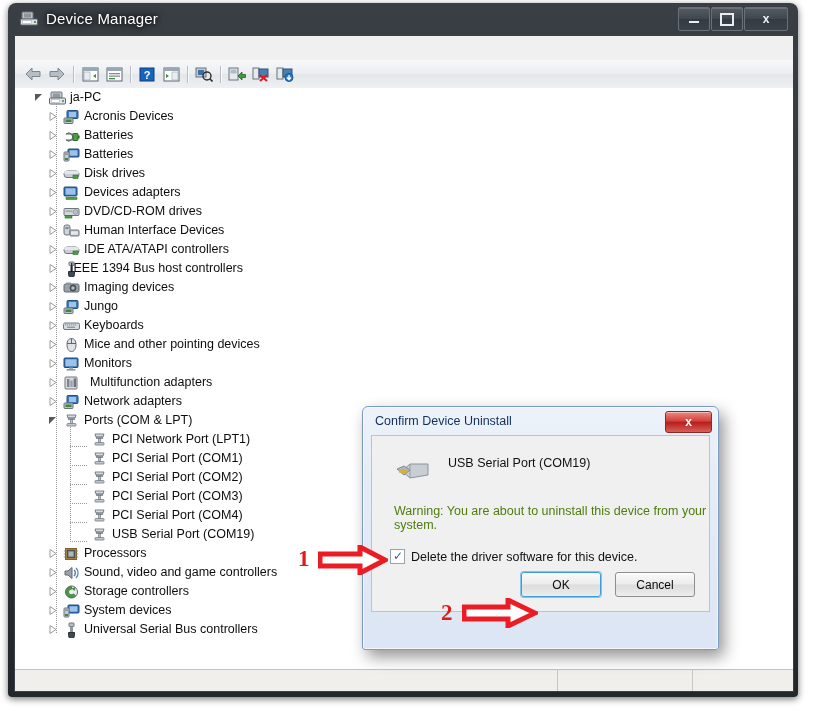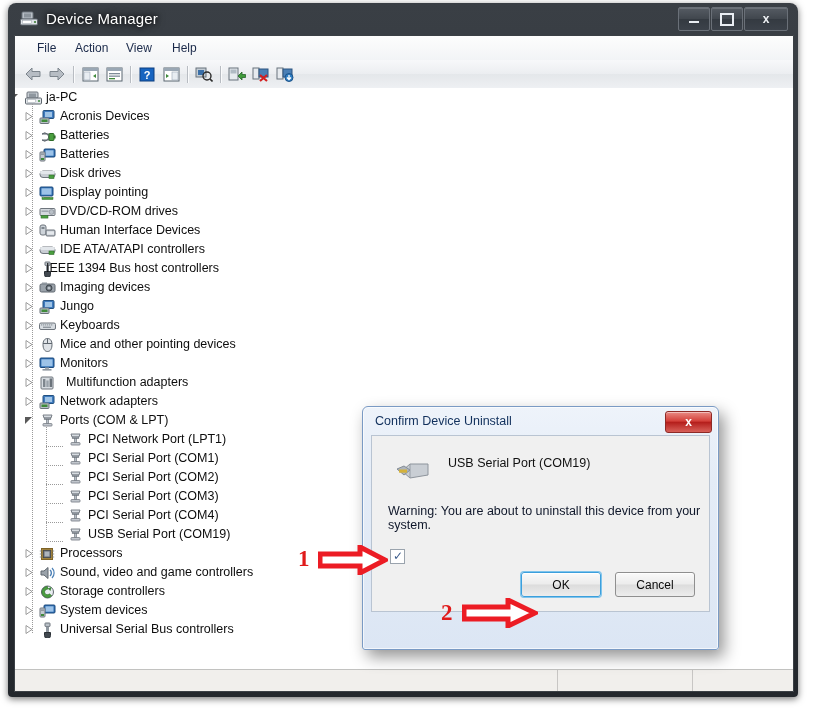--- a/index.html
+++ b/index.html
@@ -108,21 +108,21 @@
     box-shadow:inset 0 1px 0 rgba(255,255,255,.45);
     display:flex;align-items:center;justify-content:center;
     color:#fff;font-size:12px;font-weight:bold;
   }
   .dlg-body{
     position:absolute;left:8px;top:28px;right:8px;height:175px;
     background:#f0f0f0;border:1px solid #b9c4d2;
   }
   .dev-icon{position:absolute;left:22px;top:22px;width:38px;height:26px;}
   .dev-name{position:absolute;left:76px;top:20px;font-size:12.5px;color:#111;}
-  .warn-text{position:absolute;left:16px;top:68px;font-size:12.5px;color:#0f172a;}
+  .warn-text{position:absolute;left:22px;top:68px;font-size:12.5px;color:#4d7c0f;}
   .cbrow{position:absolute;left:18px;top:113px;display:flex;align-items:center;}
   .cbox{
     width:13px;height:13px;background:#fff;border:1px solid #9aa3ad;
     box-shadow:inset 0 0 0 1px #fff;position:relative;margin-right:6px;
   }
   .cbox .chk{
     position:absolute;left:2px;top:-1px;color:#3b5b8c;font-size:12px;line-height:14px;font-weight:bold;
   }
   .cb-label{font-size:12.5px;color:#111;}
   .btnrow{position:absolute;right:14px;bottom:14px;display:flex;}
@@ -172,26 +172,20 @@
             <span class="max-gl"></span>
           </div>
         <div class="capbtn close">
             <span class="gl">x</span>
           </div>
       </div>
     </div>
 
     <div class="client">
 
-      <div class="menubar">
-        <div class="menu-item" style="left:16px">File</div>
-        <div class="menu-item" style="left:54px">Action</div>
-        <div class="menu-item" style="left:105px">View</div>
-        <div class="menu-item" style="left:151px">Help</div>
-      </div>
 
       <div class="toolbar">
         <div class="tb-wrap">
 
           <div class="tb-btn">
             <svg width="18" height="16" viewBox="0 0 18 16">
               <path d="M8 2 L2 8 L8 14 L8 10.5 L16 10.5 L16 5.5 L8 5.5 Z" fill="#b7bdc4" stroke="#7d858d" stroke-width="1"></path>
             </svg>
           </div>
           <div class="tb-btn">
@@ -270,21 +264,21 @@
               <rect x="7" y="3" width="9" height="8" fill="#4a7fb5" stroke="#2d5580"></rect>
               <circle cx="13" cy="11.5" r="4" fill="#2f7fc4" stroke="#1d5288"></circle>
               <path d="M13 9 v4 M11 11.5 l2 2 l2 -2" stroke="#ffffff" stroke-width="1.3" fill="none"></path>
             </svg>
           </div>
 
         </div>
       </div>
 
       <div class="treepane">
-        <div class="tree" id="tree" style="position: relative; height: 559px;">
+        <div class="tree" id="tree" style="position: relative; height: 559px; margin-left: 24px;">
             <div class="node" style="top:0px;position:absolute;left:0;">
               <span class="twisty expanded" style="left:-6px"><svg width="11" height="19" viewBox="0 0 11 19">
                   <path d="M2 6 L9 6 L2 13 Z" fill="#595959"></path>
                 </svg></span>
               <span class="ico" style="left:10px"><svg viewBox="0 0 17 16" width="17" height="16">
                   <rect x="2" y="2" width="11" height="6" rx="1" fill="#c6ccd2" stroke="#6e757d"></rect>
                   <rect x="4" y="3.5" width="7" height="3.5" fill="#8f979f"></rect>
                   <rect x="0.5" y="8" width="16" height="6" rx="1" fill="#e2e6ea" stroke="#5e666e"></rect>
                   <rect x="2.5" y="9.5" width="8" height="3" fill="#fff" stroke="#9aa2aa" stroke-width=".5"></rect>
                   <circle cx="14" cy="11" r="1" fill="#3f8a3a"></circle>
@@ -342,21 +336,21 @@
             <div class="node" style="top:95px;position:absolute;left:0;">
               <span class="twisty collapsed" style="left:8px"><svg width="11" height="19" viewBox="0 0 11 19">
                   <path d="M3 5.5 L9 9.5 L3 13.5 Z" fill="#ffffff" stroke="#9b9b9b" stroke-width="1"></path>
                 </svg></span>
               <span class="ico" style="left:24px"><svg viewBox="0 0 17 16" width="17" height="16">
                   <rect x="1" y="2" width="13" height="9" rx="1" fill="#2f6fb5" stroke="#1c4a7d"></rect>
                   <rect x="2.5" y="3.3" width="10" height="6.4" fill="#9dc3e8"></rect>
                   <rect x="5" y="11" width="6" height="2" fill="#a6aeb6"></rect>
                   <rect x="3" y="12.5" width="11" height="2" fill="#4a9f3f" stroke="#2e6b28" stroke-width=".5"></rect>
                 </svg></span>
-              <span class="lbl" style="left:45px">Display pointing</span>
+              <span class="lbl" style="left:45px">Devices adapters</span>
             </div>
             <div class="node" style="top:114px;position:absolute;left:0;">
               <span class="twisty collapsed" style="left:8px"><svg width="11" height="19" viewBox="0 0 11 19">
                   <path d="M3 5.5 L9 9.5 L3 13.5 Z" fill="#ffffff" stroke="#9b9b9b" stroke-width="1"></path>
                 </svg></span>
               <span class="ico" style="left:24px"><svg viewBox="0 0 17 16" width="17" height="16">
                   <rect x="1" y="4.5" width="15" height="7" rx="1" fill="#d3d8dd" stroke="#6e757d"></rect>
                   <rect x="2.5" y="6.5" width="7" height="1.4" fill="#9aa2aa"></rect>
                   <circle cx="12.5" cy="8" r="2.4" fill="#b9c0c7" stroke="#7d858d" stroke-width=".6"></circle>
                   <rect x="2" y="11.5" width="7" height="2.6" fill="#4a9f3f" stroke="#2e6b28" stroke-width=".5"></rect>
@@ -646,20 +640,21 @@
         <rect x="5" y="11.5" width="8" height="3.2" fill="#d4b23c"></rect>
         <path d="M16 6 L16 20" stroke="#8d949c" stroke-width=".8"></path>
       </svg>
       <div class="dev-name">USB Serial Port (COM19)</div>
       <div class="warn-text">Warning: You are about to uninstall this device from your system.</div>
 
       <div class="cbrow">
         <div class="cbox">
           <span class="chk">✓</span>
         </div>
+        <div class="cb-label">Delete the driver software for this device.</div>
       </div>
 
       <div class="btnrow">
         <div class="dbtn focus">
           <span>OK</span>
         </div>
         <div class="dbtn">
           <span>Cancel</span>
         </div>
       </div>

